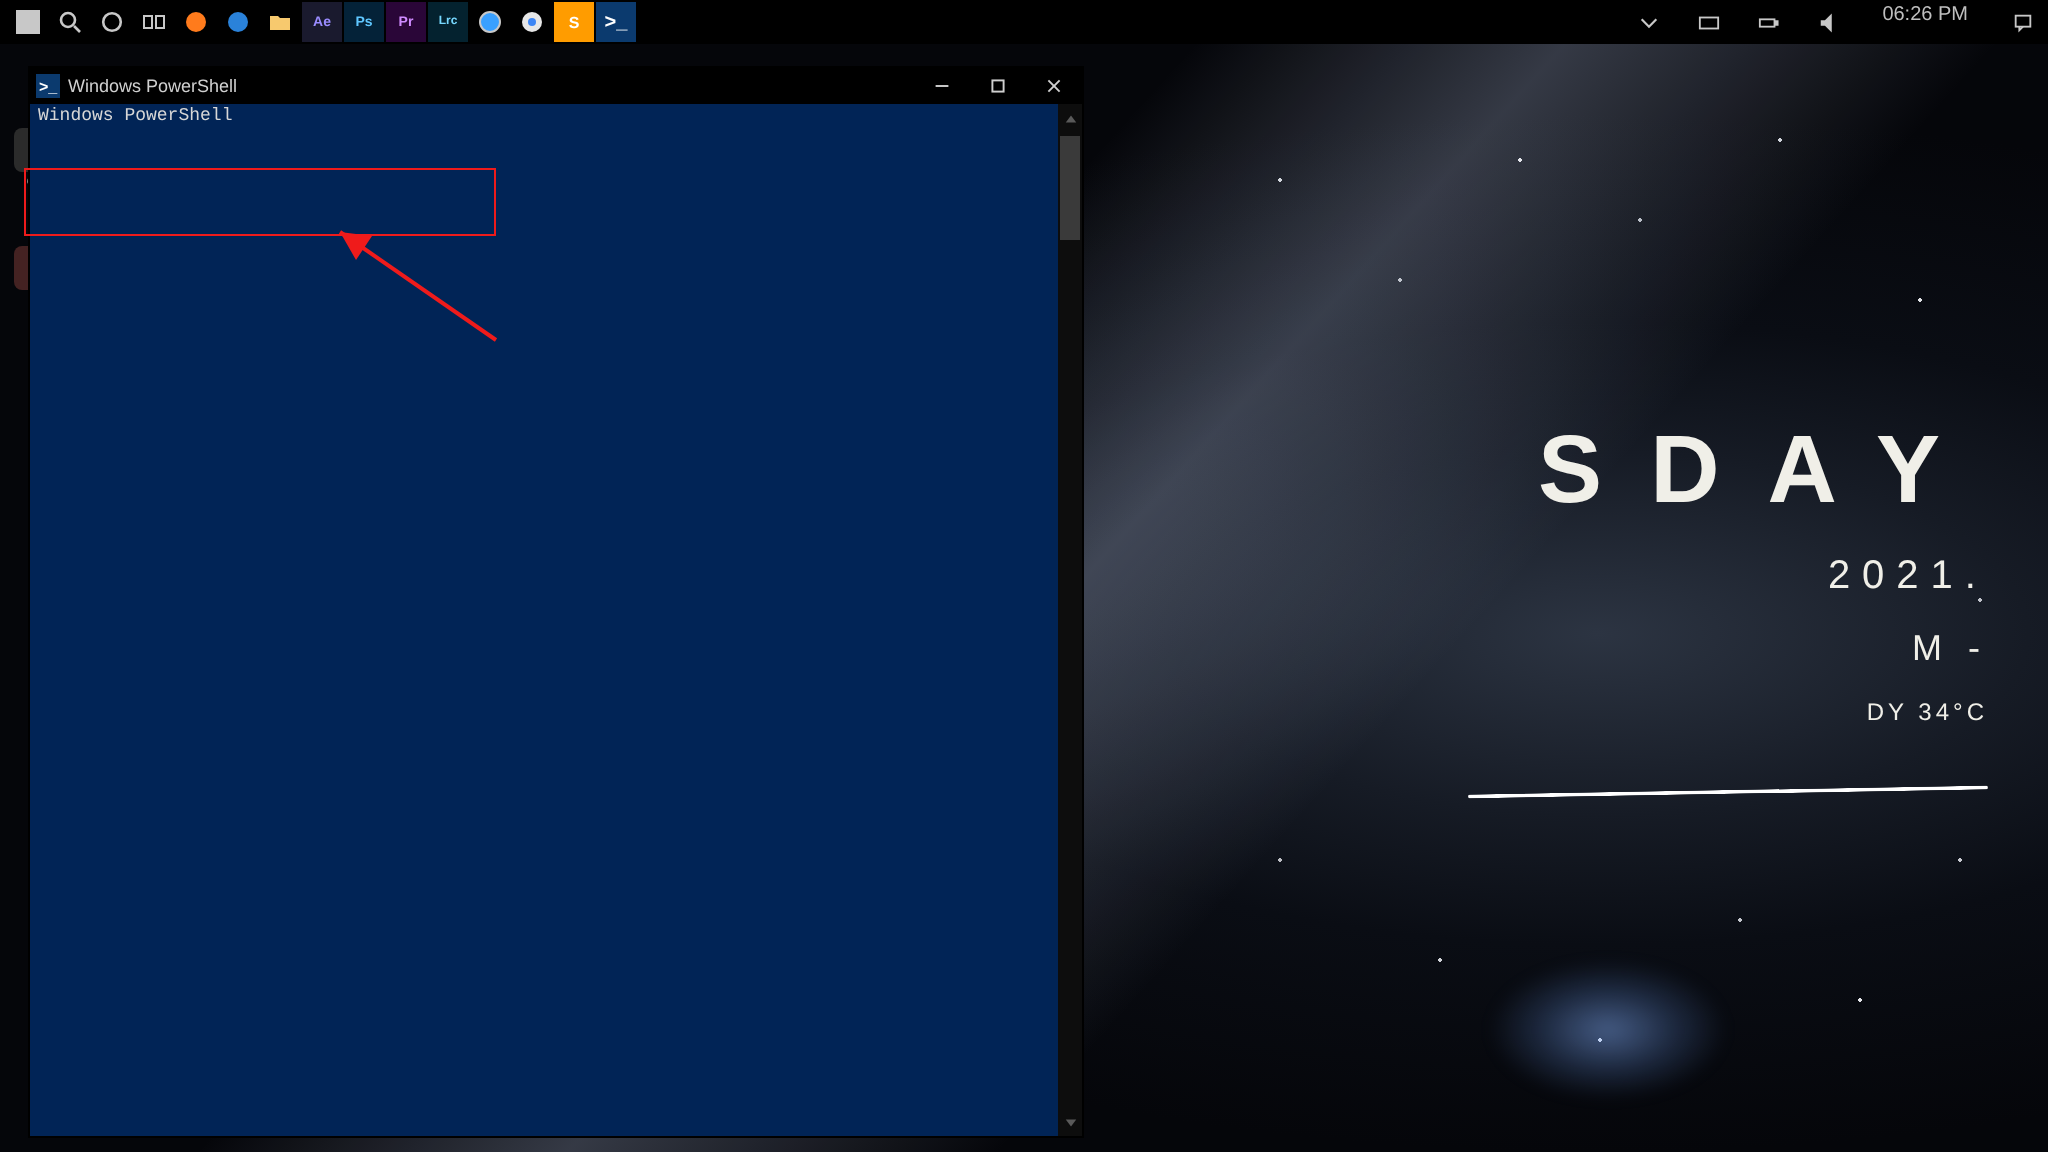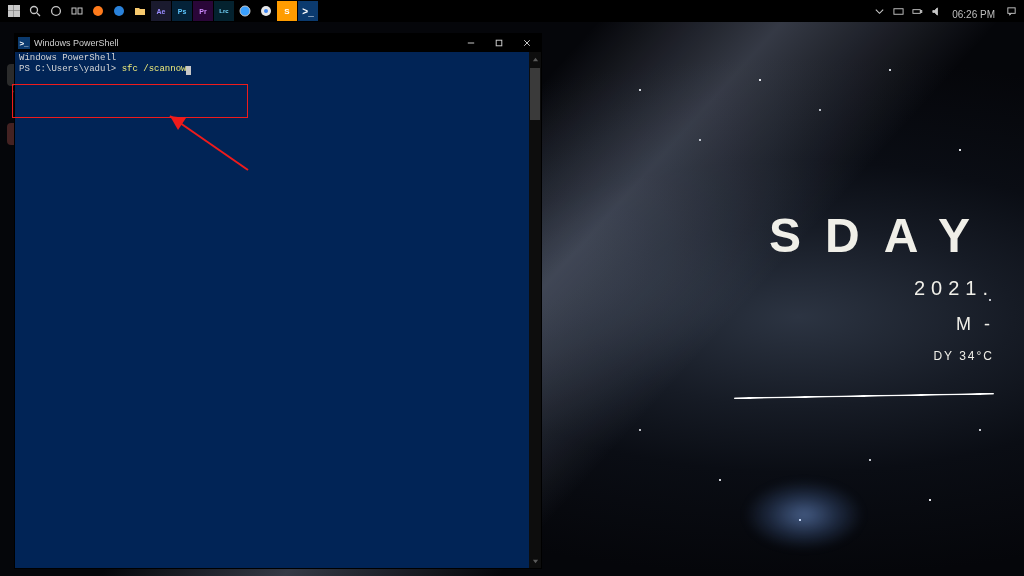--- a/index.html
+++ b/index.html
@@ -57,21 +57,21 @@
     .tb-btn.app-firefox svg { fill: #ff7b1c; stroke: none; }
     .tb-btn.app-edge svg { fill: #2a82da; stroke: none; }
     .tb-btn.app-ae { background:#1a1a2e; color:#9a8cff; font-weight:bold; font-size:7px; }
     .tb-btn.app-ps { background:#042238; color:#5fc7ff; font-weight:bold; font-size:7px; }
     .tb-btn.app-pr { background:#2a0638; color:#cf8bff; font-weight:bold; font-size:7px; }
     .tb-btn.app-lrc { background:#04222f; color:#77d8ff; font-weight:bold; font-size:6px; }
     .tb-btn.app-sys svg circle { fill:#39a0ff; }
     .tb-btn.app-chrome svg { fill:#e8e8e8; stroke:none; }
     .tb-btn.app-snagit { background:#ff9c00; color:#fff; font-weight:bold; font-size:8px; }
     .tb-btn.app-powershell { background:#0b3a6e; color:#fff; font-weight:bold; font-size:10px; }
-    .taskbar-right { margin-left: auto; display: flex; align-items: flex-end; gap: 1px; color:#bfbfbf; }
+    .taskbar-right { margin-left: auto; display: flex; align-items: flex-start; gap: 12px; color:#bfbfbf; }
     .tray-item { width: 18px; height: 18px; display:flex; align-items:center; justify-content:center; }
     .tray-item svg { width: 11px; height: 11px; fill:#c8c8c8; stroke:#c8c8c8; }
     .clock { padding: 0 6px; font-size: 10px; }
 
     
     .widget {
       position: absolute; right: 30px; top: 208px;
       display: flex; flex-direction: column; align-items: flex-end; gap: 14px;
       color: #f0efe8; text-align: right;
     }
@@ -293,21 +293,20 @@
             <line x1="1.5" y1="1.5" x2="8.5" y2="8.5"></line>
             <line x1="8.5" y1="1.5" x2="1.5" y2="8.5"></line>
           </svg>
         </div>
     </div>
   </div>
   <div class="ps-body">
     <div class="ps-line">Windows PowerShell</div>
     <div class="ps-line"></div>
     <div class="ps-line"></div>
-    <div class="ps-line"><span>PS C:\Users\yadul&gt; </span><span class="cmd">sfc /scannow</span><span class="cursor"></span></div>
     <div class="ps-scroll">
       <div class="ps-scroll-arrow" style="top:0">
           <svg viewBox="0 0 8 8">
             <polygon points="4,2 7,6 1,6"></polygon>
           </svg>
         </div>
       <div class="ps-scroll-thumb"></div>
       <div class="ps-scroll-arrow" style="bottom:0">
           <svg viewBox="0 0 8 8">
             <polygon points="1,2 7,2 4,6"></polygon>

